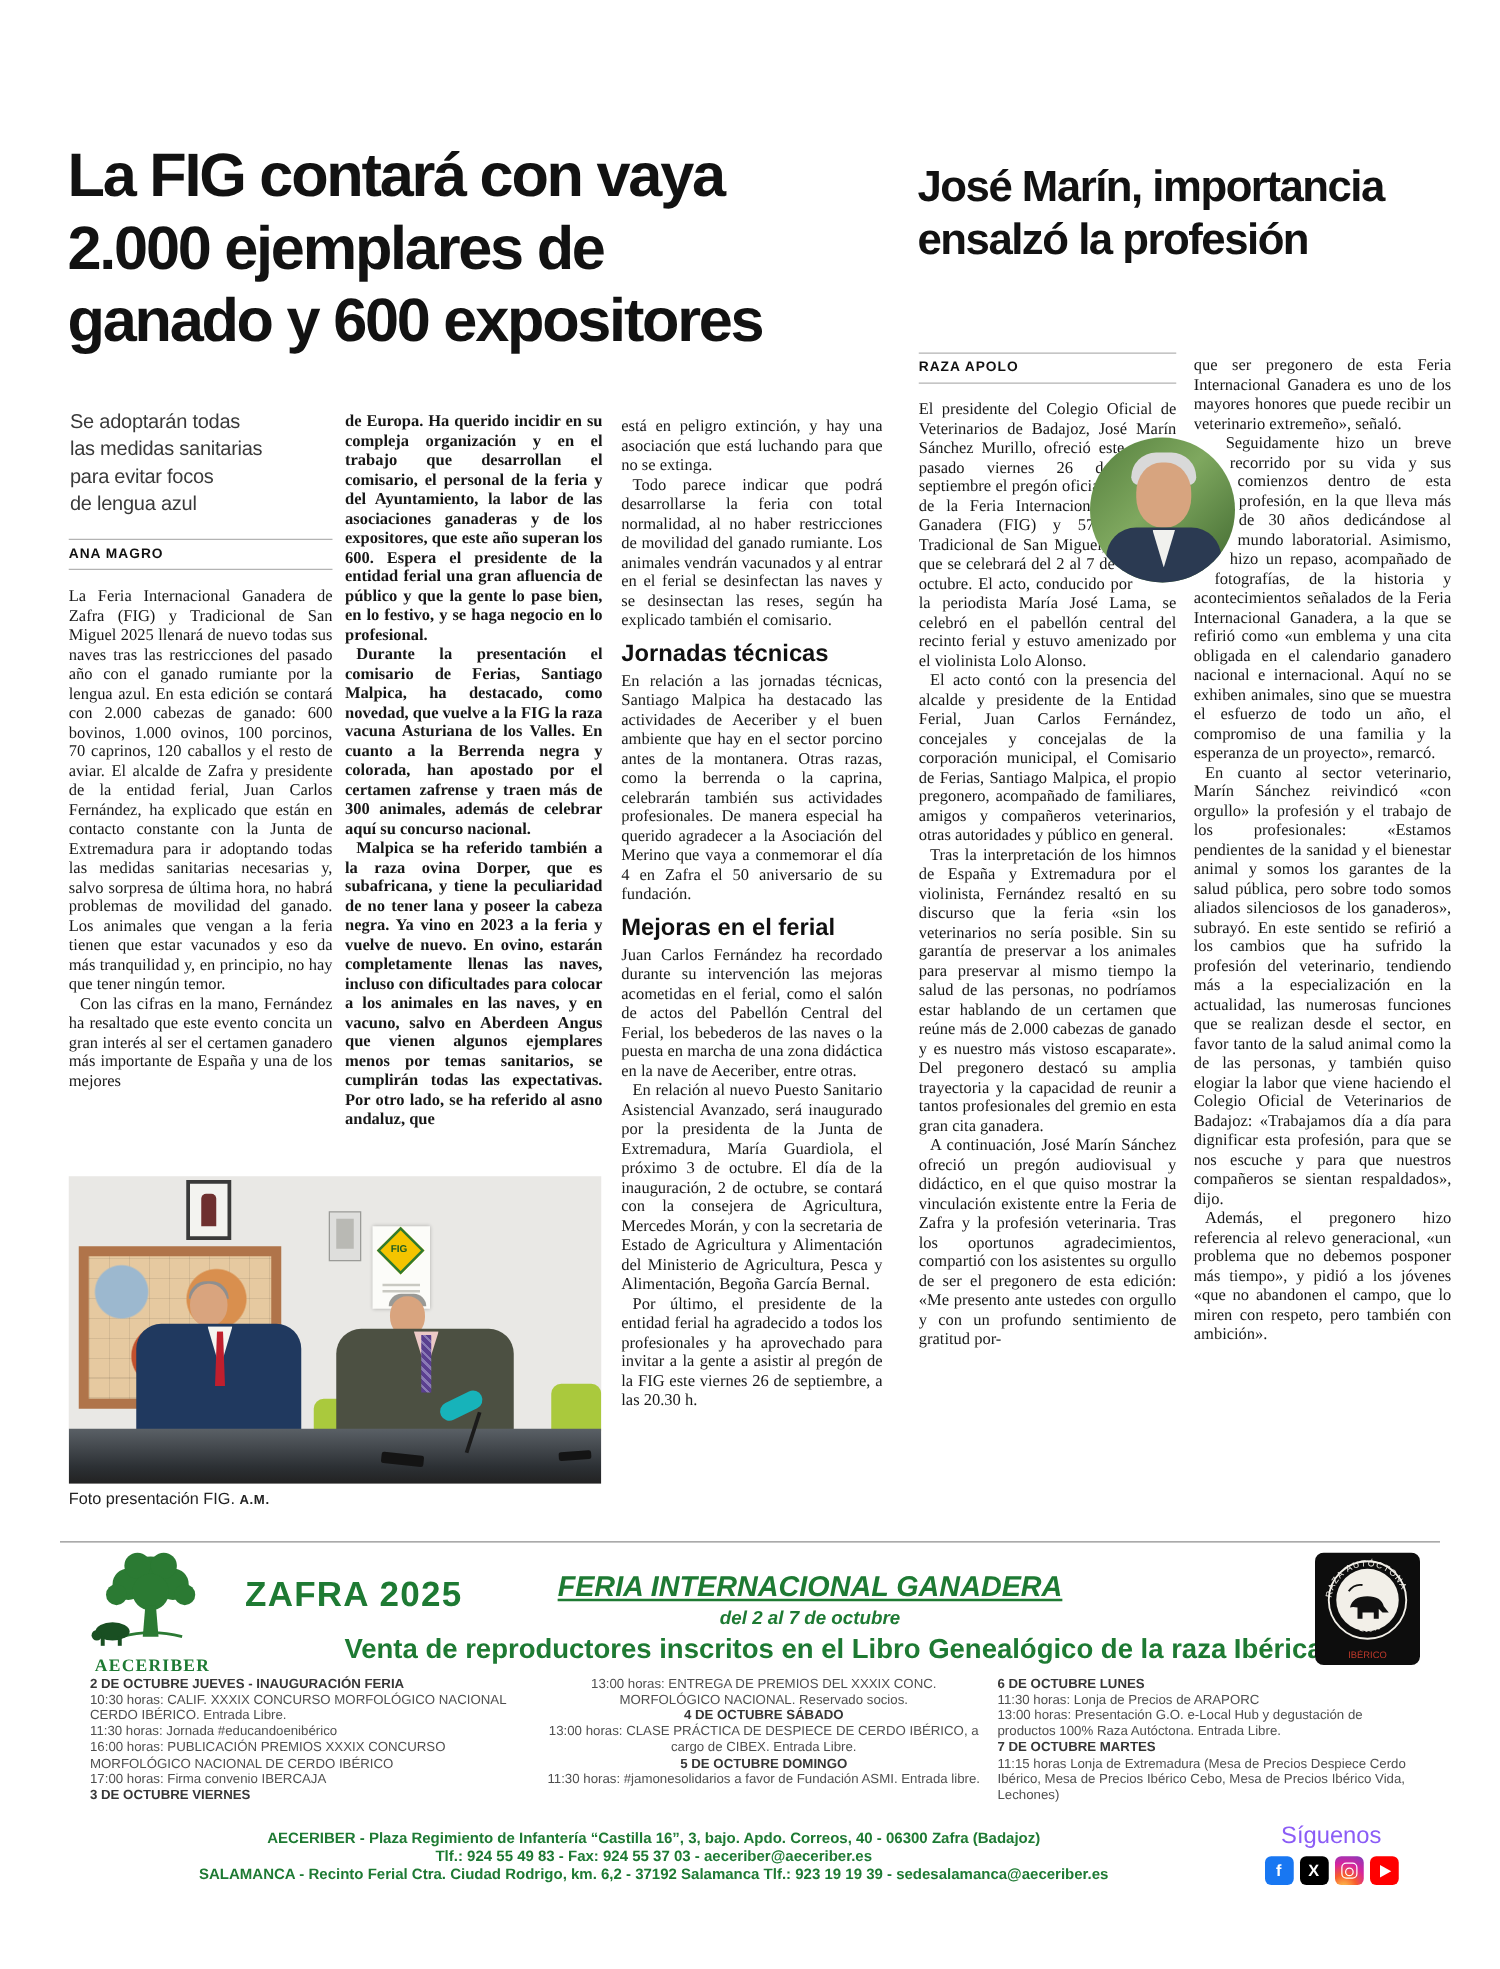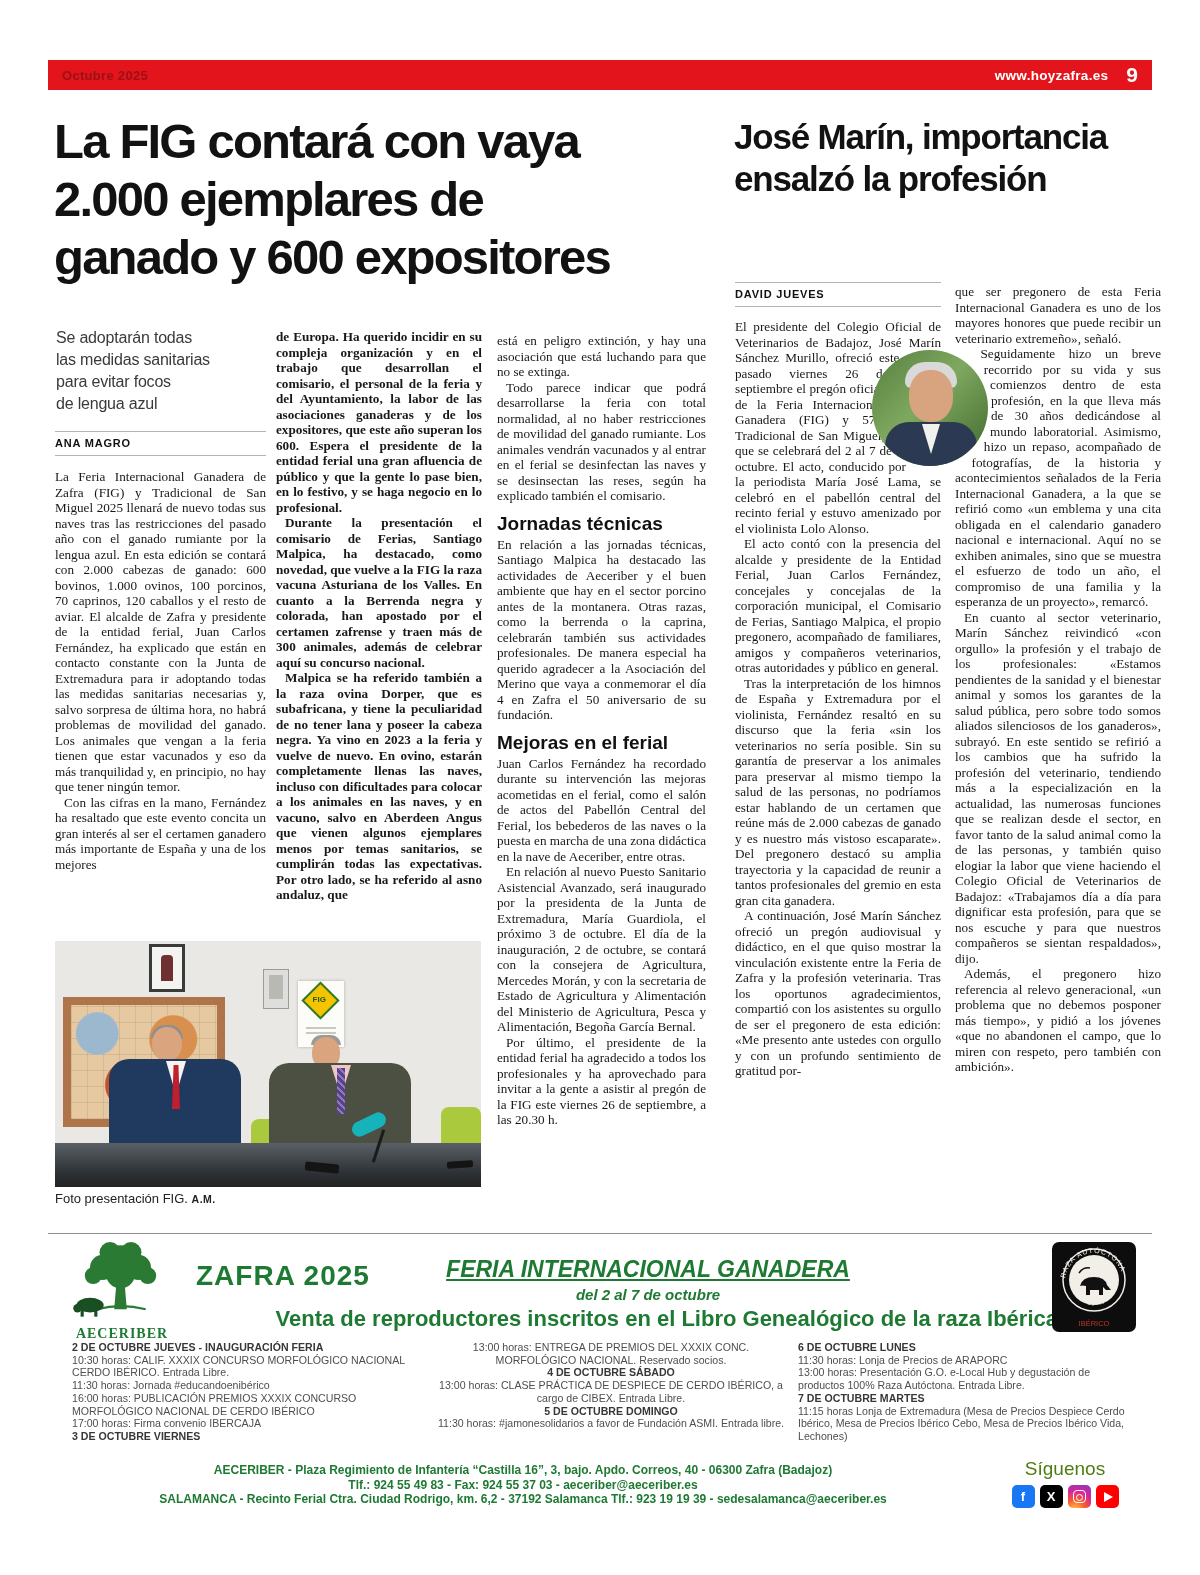--- a/index.html
+++ b/index.html
@@ -13,21 +13,21 @@
               display:flex; align-items:center; justify-content:space-between; padding:0 14px; }
   .masthead .date { color:#9b1116; font-size:13px; font-weight:bold; letter-spacing:.3px; }
   .masthead .right { display:flex; align-items:center; }
   .masthead .site { color:#fff; font-size:13.5px; font-weight:bold; letter-spacing:.3px; }
   .masthead .pageno { color:#fff; font-size:21px; font-weight:bold; margin-left:18px; }
 
   
   .headline-main { left:54px; top:112px; width:670px; }
   .headline-main div { font-size:49px; line-height:58px; font-weight:800; letter-spacing:-1.8px;
                        color:#121212; white-space:nowrap; }
-  .headline-right { left:734px; top:116px; width:440px; }
+  .headline-right { left:734px; top:129px; width:440px; }
   .headline-right div { font-size:35px; line-height:42px; font-weight:800; letter-spacing:-1.2px;
                         color:#121212; white-space:nowrap; }
   .standfirst { left:56px; top:327px; width:230px; }
   .standfirst div { font-size:16px; line-height:22px; color:#3a3a3a; letter-spacing:-.2px; }
 
   .byline { border-top:1px solid #b3b3b3; border-bottom:1px solid #b3b3b3;
             padding:5px 0 6px; font-size:11px; font-weight:bold; letter-spacing:.8px; color:#111; }
   .byline-1 { left:55px; top:431px; width:211px; }
   .byline-2 { left:735px; top:282px; width:206px; }
 
@@ -130,46 +130,39 @@
               font-family:"Liberation Serif", serif; font-size:14px; font-weight:bold;
               letter-spacing:1px; }
   .sched { top:107px; font-size:10.6px; line-height:12.7px; color:#4e4e4e; }
   .sched div.bd { font-weight:bold; color:#373737; }
   .sched-1 { left:24px;  width:354px; }
   .sched-2 { left:386px; width:354px;text-align:center; }
   .sched-3 { left:750px; width:340px; }
   .ad-contact { left:30px; top:229px; width:890px; text-align:center;
                 font-size:12px; line-height:14.5px; font-weight:bold; }
   .follow { left:942px; top:224px; width:150px; text-align:center; }
-  .follow .lbl { font-size:19px; color:#4d7c0f; }
+  .follow .lbl { font-size:19px; color:#8b5cf6; }
   .follow .icons { display:flex; justify-content:center; gap:5px; margin-top:5px; }
   .sicon { width:23px; height:23px; border-radius:5px; display:flex; align-items:center;
            justify-content:center; color:#fff; font-weight:bold; font-size:13px; }
   .si-fb { background:#1877f2; }
   .si-x  { background:#000; }
   .si-ig { background:radial-gradient(circle at 30% 110%, #fdcb52 0%, #f75c2c 35%, #d6249f 65%, #8a3ab9 95%); }
   .si-ig .frame { width:13px; height:13px; border:1.6px solid #fff; border-radius:4px; position:relative; }
   .si-ig .frame::after { content:""; position:absolute; left:2.6px; top:2.6px; width:5px; height:5px;
                          border:1.4px solid #fff; border-radius:50%; }
   .si-yt { background:#f00; }
   .si-yt .tri { width:0; height:0; border-left:9px solid #fff;
                 border-top:5.5px solid transparent; border-bottom:5.5px solid transparent; margin-left:2px; }
 </style>
 </head>
 <body>
 
 <div class="page">
 
-  <div class="abs masthead">
-    <span class="date">Octubre 2025</span>
-    <span class="right">
-      <span class="site">www.hoyzafra.es</span>
-      <span class="pageno">9</span>
-    </span>
-  </div>
 
   <div class="abs headline-main">
       <div>La FIG contará con vaya</div>
       <div>2.000 ejemplares de</div>
       <div>ganado y 600 expositores</div>
     </div>
   <div class="abs standfirst">
       <div>Se adoptarán todas</div>
       <div>las medidas sanitarias</div>
       <div>para evitar focos</div>
@@ -235,21 +228,21 @@
     <div class="ph-phone" style="left:392px;top:220px;width:26px;height:7px;transform:rotate(-4deg)"></div>
   </div>
   <div class="abs caption">
     <span>Foto presentación FIG. </span><b>A.M.</b>
   </div>
 
   <div class="abs headline-right">
       <div>José Marín, importancia</div>
       <div>ensalzó la profesión</div>
     </div>
-  <div class="abs byline byline-2">DAVID JUEVES</div>
+  <div class="abs byline byline-2">RAZA APOLO</div>
 
   <div class="abs col col-4">
     <div class="float-off-r"></div>
     <div class="float-cir-r"></div>
     <p>El presidente del Colegio Oficial de Veterinarios de Badajoz, José Marín Sánchez Murillo, ofreció este pasado viernes 26 de septiembre el pregón oficial de la Feria Internacional Ganadera (FIG) y 572 Tradicional de San Miguel, que se celebrará del 2 al 7 de octubre. El acto, conducido por la periodista María José Lama, se celebró en el pabellón central del recinto ferial y estuvo amenizado por el violinista Lolo Alonso.</p>
     <p class="ind">El acto contó con la presencia del alcalde y presidente de la Entidad Ferial, Juan Carlos Fernández, concejales y concejalas de la corporación municipal, el Comisario de Ferias, Santiago Malpica, el propio pregonero, acompañado de familiares, amigos y compañeros veterinarios, otras autoridades y público en general.</p>
     <p class="ind">Tras la interpretación de los himnos de España y Extremadura por el violinista, Fernández resaltó en su discurso que la feria «sin los veterinarios no sería posible. Sin su garantía de preservar a los animales para preservar al mismo tiempo la salud de las personas, no podríamos estar hablando de un certamen que reúne más de 2.000 cabezas de ganado y es nuestro más vistoso escaparate». Del pregonero destacó su amplia trayectoria y la capacidad de reunir a tantos profesionales del gremio en esta gran cita ganadera.</p>
     <p class="ind">A continuación, José Marín Sánchez ofreció un pregón audiovisual y didáctico, en el que quiso mostrar la vinculación existente entre la Feria de Zafra y la profesión veterinaria. Tras los oportunos agradecimientos, compartió con los asistentes su orgullo de ser el pregonero de esta edición: «Me presento ante ustedes con orgullo y con un profundo sentimiento de gratitud por-</p>
   </div>
   <div class="abs col col-5">

